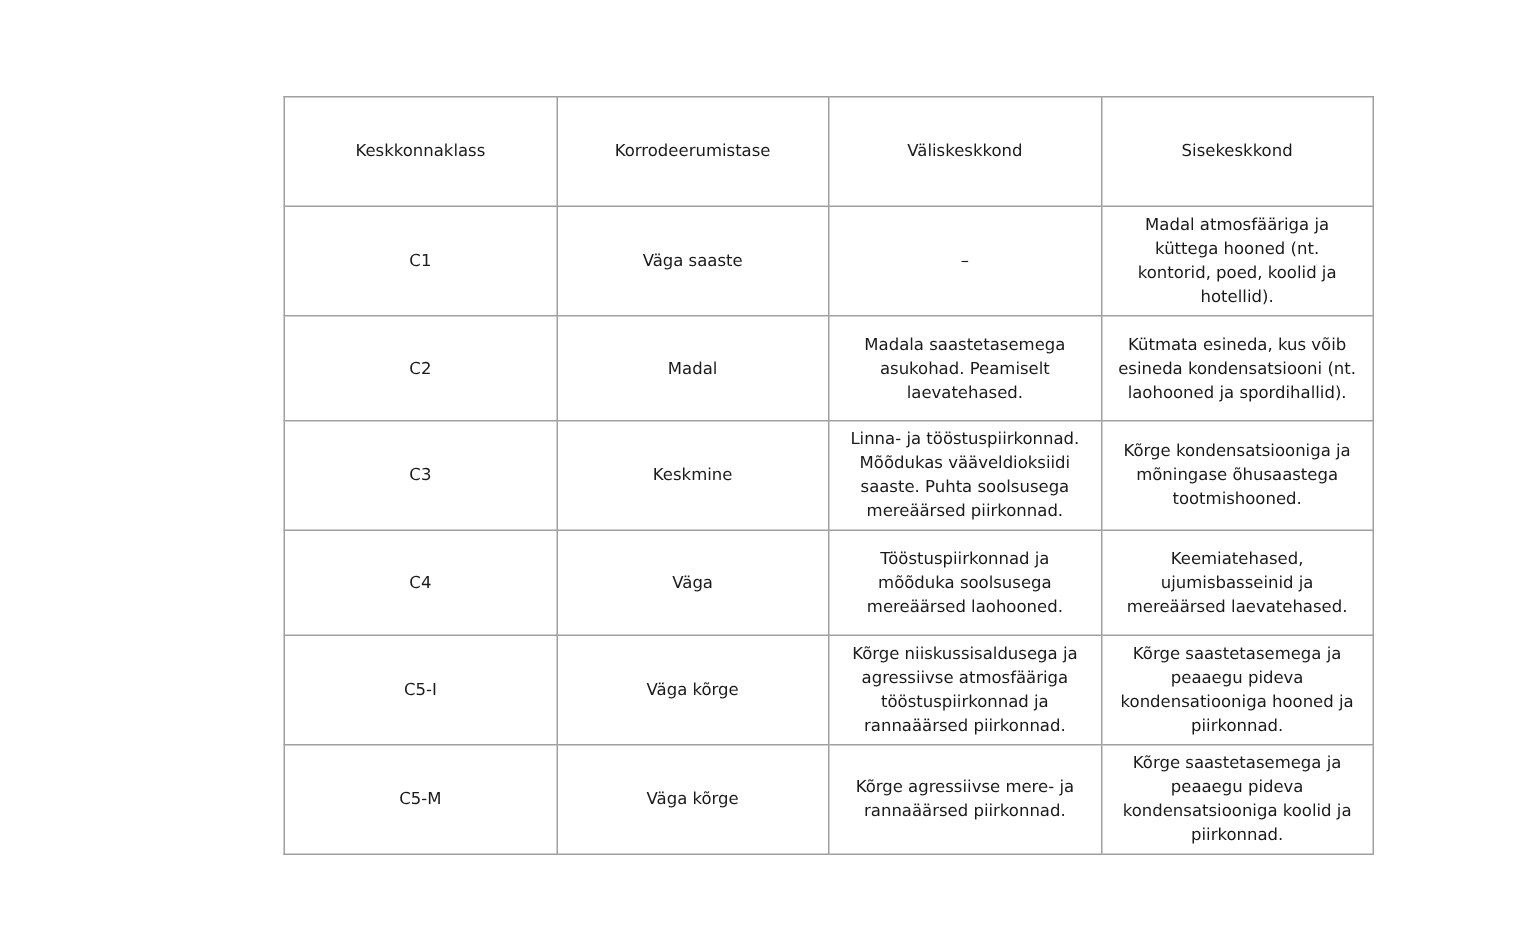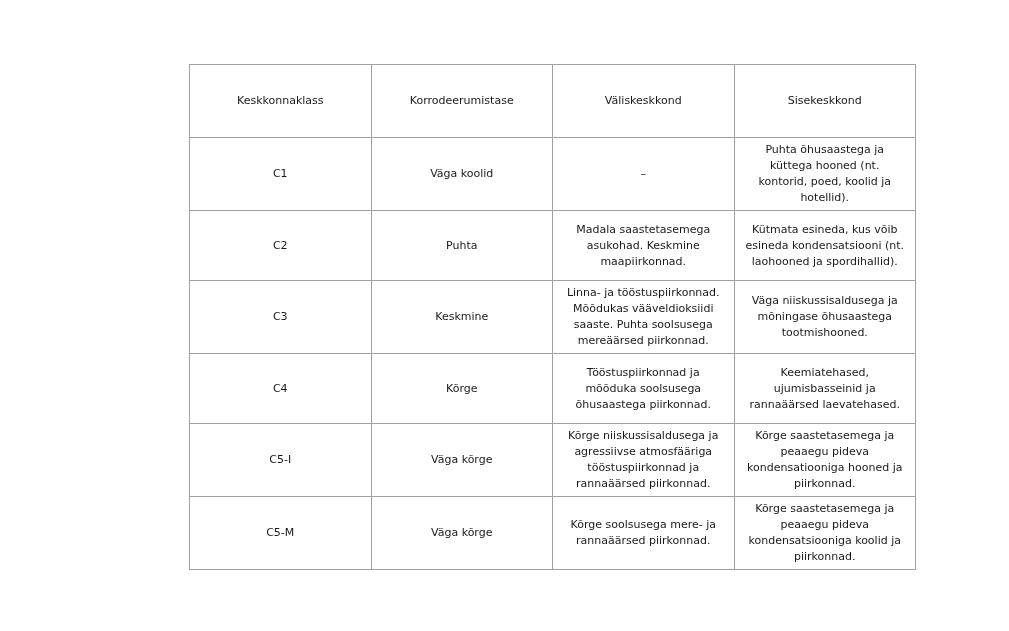--- a/index.html
+++ b/index.html
@@ -63,49 +63,49 @@
       <tr>
         <th>Keskkonnaklass</th>
         <th>Korrodeerumistase</th>
         <th>Väliskeskkond</th>
         <th>Sisekeskkond</th>
       </tr>
     </thead>
     <tbody>
       <tr>
         <td>C1</td>
-        <td>Väga koolid</td>
+        <td>Väga saaste</td>
         <td>–</td>
-        <td>Puhta õhusaastega ja küttega hooned (nt. kontorid, poed, koolid ja hotellid).</td>
+        <td>Madal atmosfääriga ja küttega hooned (nt. kontorid, poed, koolid ja hotellid).</td>
       </tr>
       <tr>
         <td>C2</td>
-        <td>Puhta</td>
-        <td>Madala saastetasemega asukohad. Keskmine maapiirkonnad.</td>
+        <td>Madal</td>
+        <td>Madala saastetasemega asukohad. Peamiselt laevatehased.</td>
         <td>Kütmata esineda, kus võib esineda kondensatsiooni (nt. laohooned ja spordihallid).</td>
       </tr>
       <tr>
         <td>C3</td>
         <td>Keskmine</td>
         <td>Linna- ja tööstuspiirkonnad. Mõõdukas vääveldioksiidi saaste. Puhta soolsusega mereäärsed piirkonnad.</td>
-        <td>Väga niiskussisaldusega ja mõningase õhusaastega tootmishooned.</td>
+        <td>Kõrge kondensatsiooniga ja mõningase õhusaastega tootmishooned.</td>
       </tr>
       <tr>
         <td>C4</td>
-        <td>Kõrge</td>
-        <td>Tööstuspiirkonnad ja mõõduka soolsusega õhusaastega piirkonnad.</td>
-        <td>Keemiatehased, ujumisbasseinid ja rannaäärsed laevatehased.</td>
+        <td>Väga</td>
+        <td>Tööstuspiirkonnad ja mõõduka soolsusega mereäärsed laohooned.</td>
+        <td>Keemiatehased, ujumisbasseinid ja mereäärsed laevatehased.</td>
       </tr>
       <tr>
         <td>C5-I</td>
         <td>Väga kõrge</td>
         <td>Kõrge niiskussisaldusega ja agressiivse atmosfääriga tööstuspiirkonnad ja rannaäärsed piirkonnad.</td>
         <td>Kõrge saastetasemega ja peaaegu pideva kondensatiooniga hooned ja piirkonnad.</td>
       </tr>
       <tr>
         <td>C5-M</td>
         <td>Väga kõrge</td>
-        <td>Kõrge soolsusega mere- ja rannaäärsed piirkonnad.</td>
+        <td>Kõrge agressiivse mere- ja rannaäärsed piirkonnad.</td>
         <td>Kõrge saastetasemega ja peaaegu pideva kondensatsiooniga koolid ja piirkonnad.</td>
       </tr>
     </tbody>
   </table>
 </div>
 
 </body></html>

